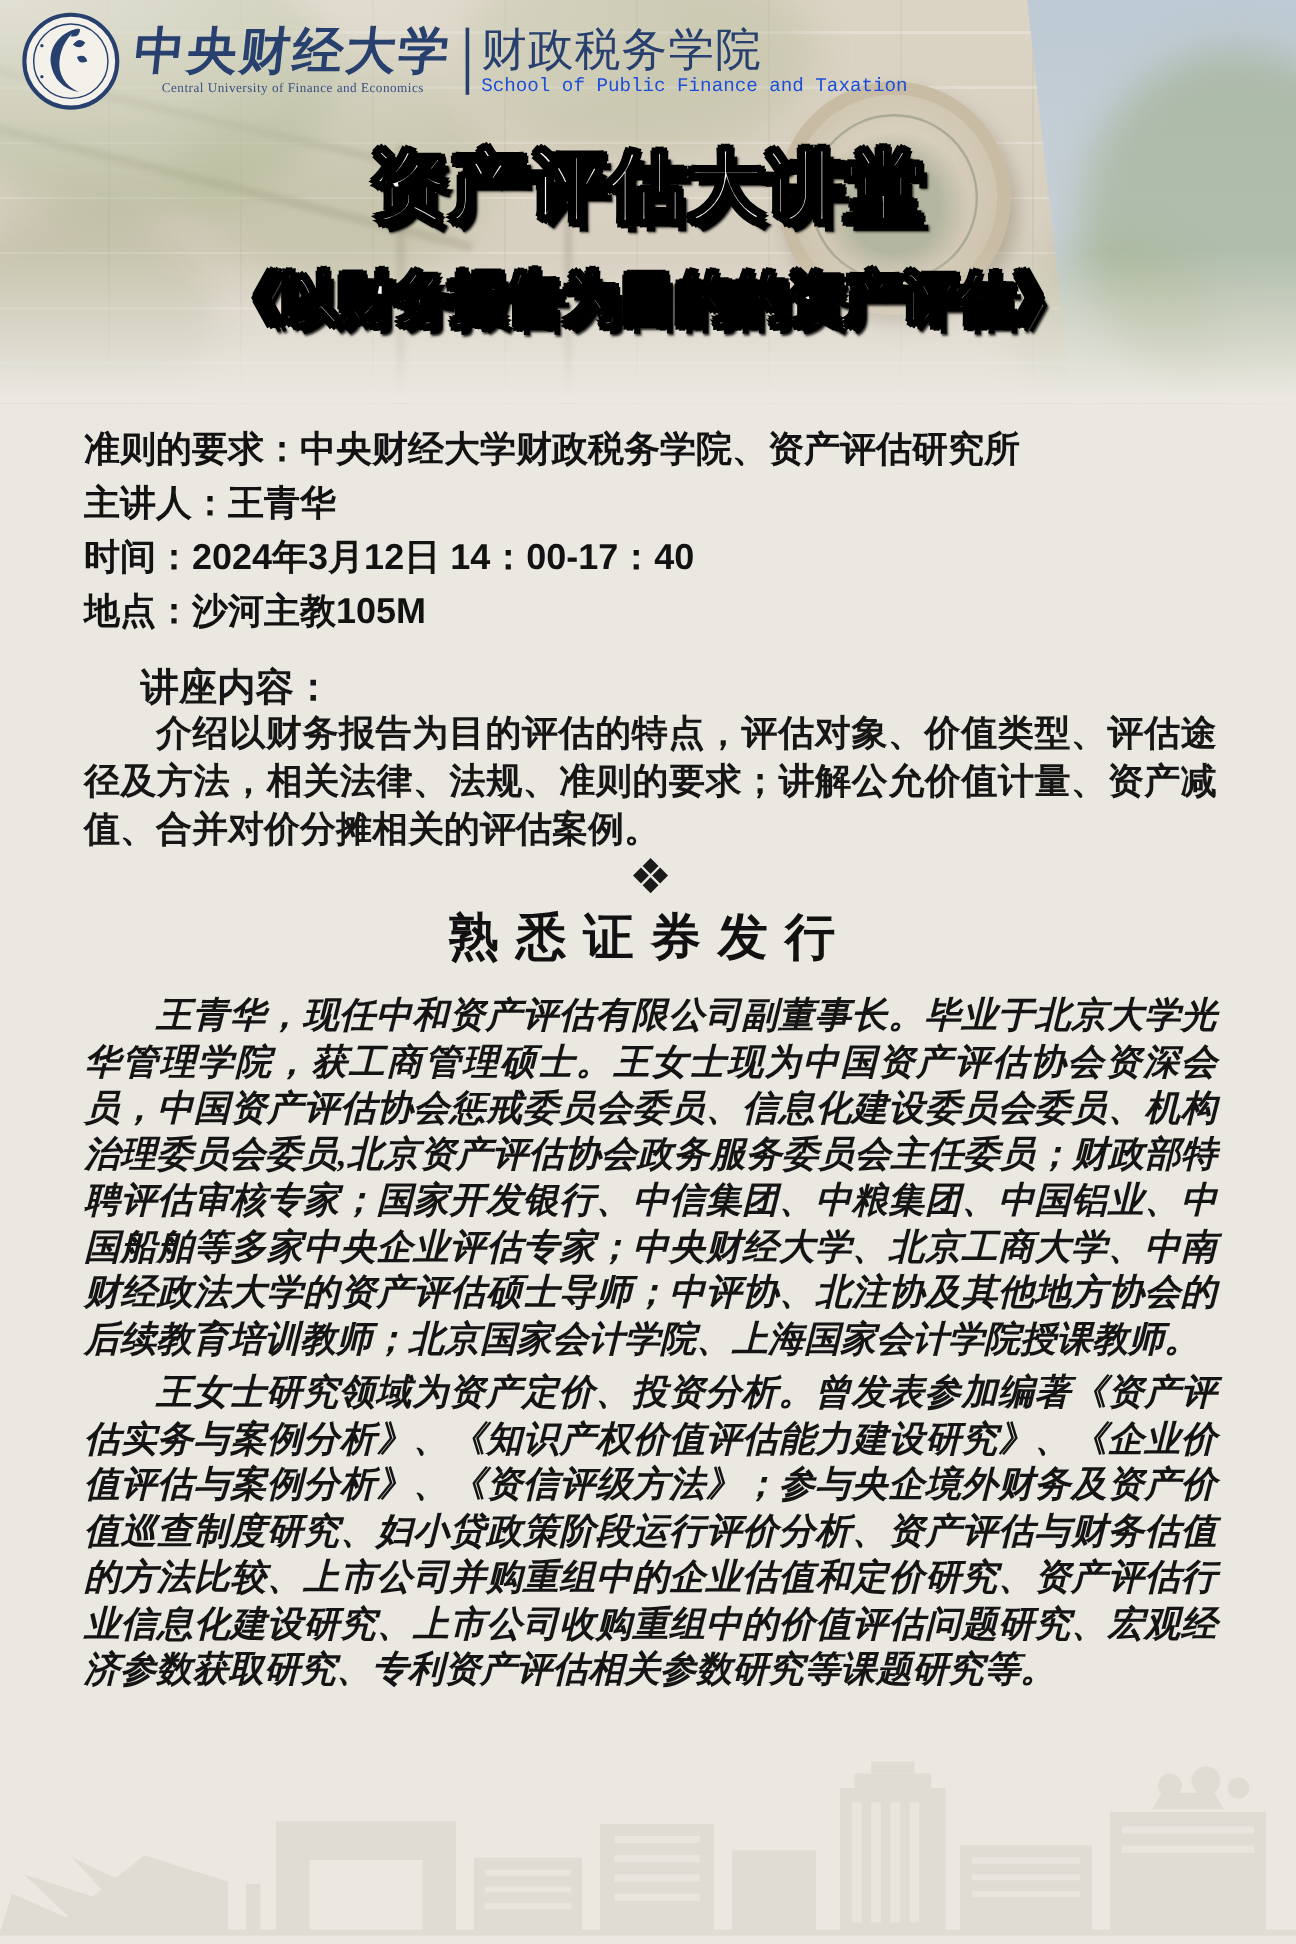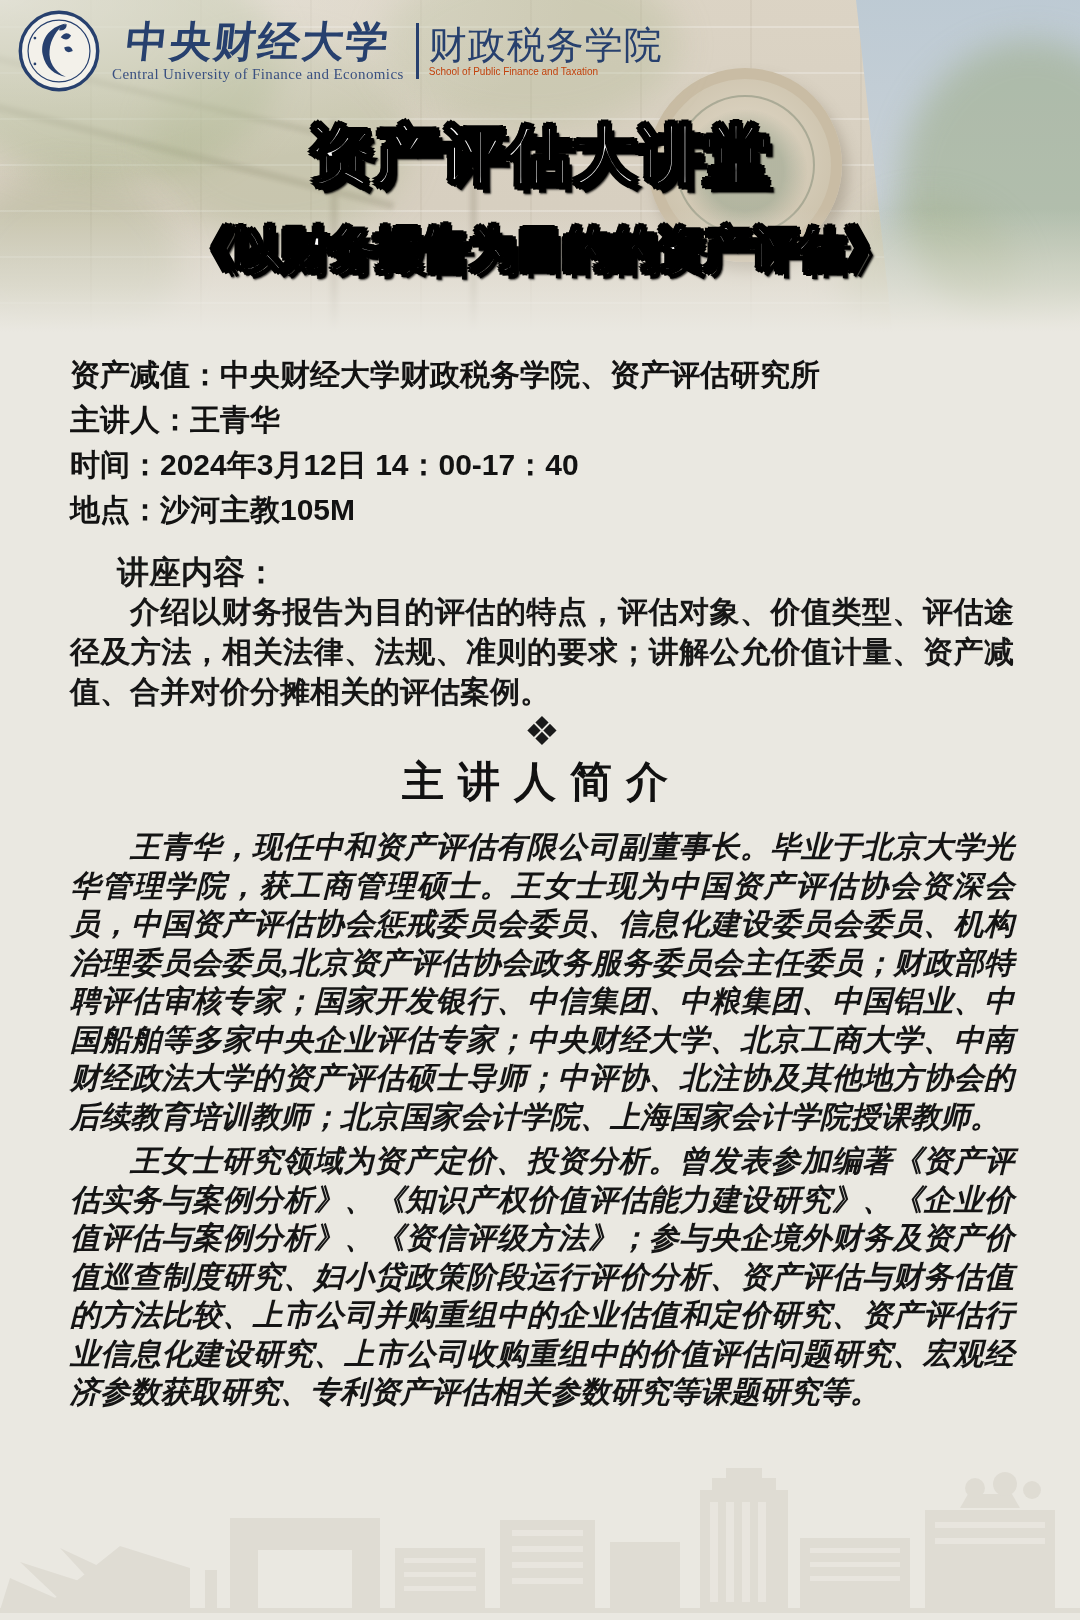--- a/index.html
+++ b/index.html
@@ -40,24 +40,24 @@
   .fo6{left:-40px;top:170px;width:220px;height:190px;background:rgba(150,162,120,.25);}
   .ph-fade{position:absolute;inset:0;background:
     radial-gradient(ellipse at 0% 0%, rgba(236,234,227,.75) 0%, transparent 38%),
     linear-gradient(180deg, rgba(234,232,225,0) 62%, rgba(234,232,225,.55) 85%, #eae8e1 99%);}
   
   .brand{position:absolute;top:8px;left:16px;display:flex;align-items:center;z-index:5;}
   .seal-logo{width:86px;height:86px;flex:0 0 auto;}
   .brand-uni{margin-left:10px;text-align:center;}
   .uni-cn{font-family:"Liberation Serif", serif;font-weight:bold;font-size:42px;line-height:44px;
     color:#27406e;letter-spacing:2px;transform:skewX(-6deg);}
-  .uni-en{font-family:"Liberation Serif", serif;font-size:15px;color:#3a5080;letter-spacing:.4px;margin-top:2px;}
+  .uni-en{font-family:"Liberation Serif", serif;font-size:11px;color:#3a5080;letter-spacing:.4px;margin-top:2px;}
   .brand-divider{width:3px;height:56px;background:#27406e;margin:0 10px 0 12px;}
   .school-cn{font-weight:normal;font-size:38px;line-height:40px;color:#27406e;letter-spacing:1px;}
-  .school-en{font-family:Liberation Sans, sans-serif;font-size:10px;color:#c2410c;margin-top:1px;}
+  .school-en{font-family:Liberation Mono, monospace;font-size:16px;color:#1d4ed8;margin-top:1px;}
   
   .big-title{position:absolute;left:0;width:1080px;text-align:center;z-index:4;color:#fff;font-weight:900;
     -webkit-text-stroke:2px #000;
     text-shadow:-3px -3px 0 #000,3px -3px 0 #000,-3px 3px 0 #000,3px 3px 0 #000,
       0 -4px 0 #000,0 4px 0 #000,-4px 0 0 #000,4px 0 0 #000,6px 7px 0 #000,7px 8px 2px rgba(0,0,0,.85);}
   .t-main{top:112px;font-size:64px;letter-spacing:2px;}
   .t-sub{top:218px;font-size:47px;letter-spacing:0px;}
   
   .content{position:absolute;top:352px;left:70px;width:944px;z-index:2;}
   .info-line{font-size:30px;line-height:45px;font-weight:bold;color:#121212;}
@@ -114,39 +114,39 @@
     </div>
   </div>
 
   <div class="big-title t-main">资产评估大讲堂</div>
   <div class="big-title t-sub">《以财务报告为目的的资产评估》</div>
 
   <div class="content">
 
     <div class="info-block">
       <div class="info-line">
-        <span>资产减值：</span><span>中央财经大学财政税务学院、资产评估研究所</span>
+        <span>准则的要求：</span><span>中央财经大学财政税务学院、资产评估研究所</span>
       </div>
       <div class="info-line">
         <span>主讲人：</span><span>王青华</span>
       </div>
       <div class="info-line">
         <span>时间：</span><span>2024年3月12日  14：00-17：40</span>
       </div>
       <div class="info-line">
         <span>地点：</span><span>沙河主教105M</span>
       </div>
     </div>
 
     <div class="lecture-heading">讲座内容：</div>
     <p class="lecture-body">介绍以财务报告为目的评估的特点，评估对象、价值类型、评估途径及方法，相关法律、法规、准则的要求；讲解公允价值计量、资产减值、合并对价分摊相关的评估案例。</p>
 
     <div class="ornament">❖</div>
 
-    <div class="speaker-heading">主讲人简介</div>
+    <div class="speaker-heading">熟悉证券发行</div>
 
     <div class="bio">
       <p>王青华，现任中和资产评估有限公司副董事长。毕业于北京大学光华管理学院，获工商管理硕士。王女士现为中国资产评估协会资深会员，中国资产评估协会惩戒委员会委员、信息化建设委员会委员、机构治理委员会委员,北京资产评估协会政务服务委员会主任委员；财政部特聘评估审核专家；国家开发银行、中信集团、中粮集团、中国铝业、中国船舶等多家中央企业评估专家；中央财经大学、北京工商大学、中南财经政法大学的资产评估硕士导师；中评协、北注协及其他地方协会的后续教育培训教师；北京国家会计学院、上海国家会计学院授课教师。</p>
       <p>王女士研究领域为资产定价、投资分析。曾发表参加编著《资产评估实务与案例分析》、《知识产权价值评估能力建设研究》、《企业价值评估与案例分析》、《资信评级方法》；参与央企境外财务及资产价值巡查制度研究、妇小贷政策阶段运行评价分析、资产评估与财务估值的方法比较、上市公司并购重组中的企业估值和定价研究、资产评估行业信息化建设研究、上市公司收购重组中的价值评估问题研究、宏观经济参数获取研究、专利资产评估相关参数研究等课题研究等。</p>
     </div>
   </div>
 
   <svg class="skyline" viewBox="0 0 1080 170">
     <g fill="#d7d3c9">
       <polygon points="0,160 10,128 60,150 20,112 95,136 60,98 150,140 150,160"></polygon>

